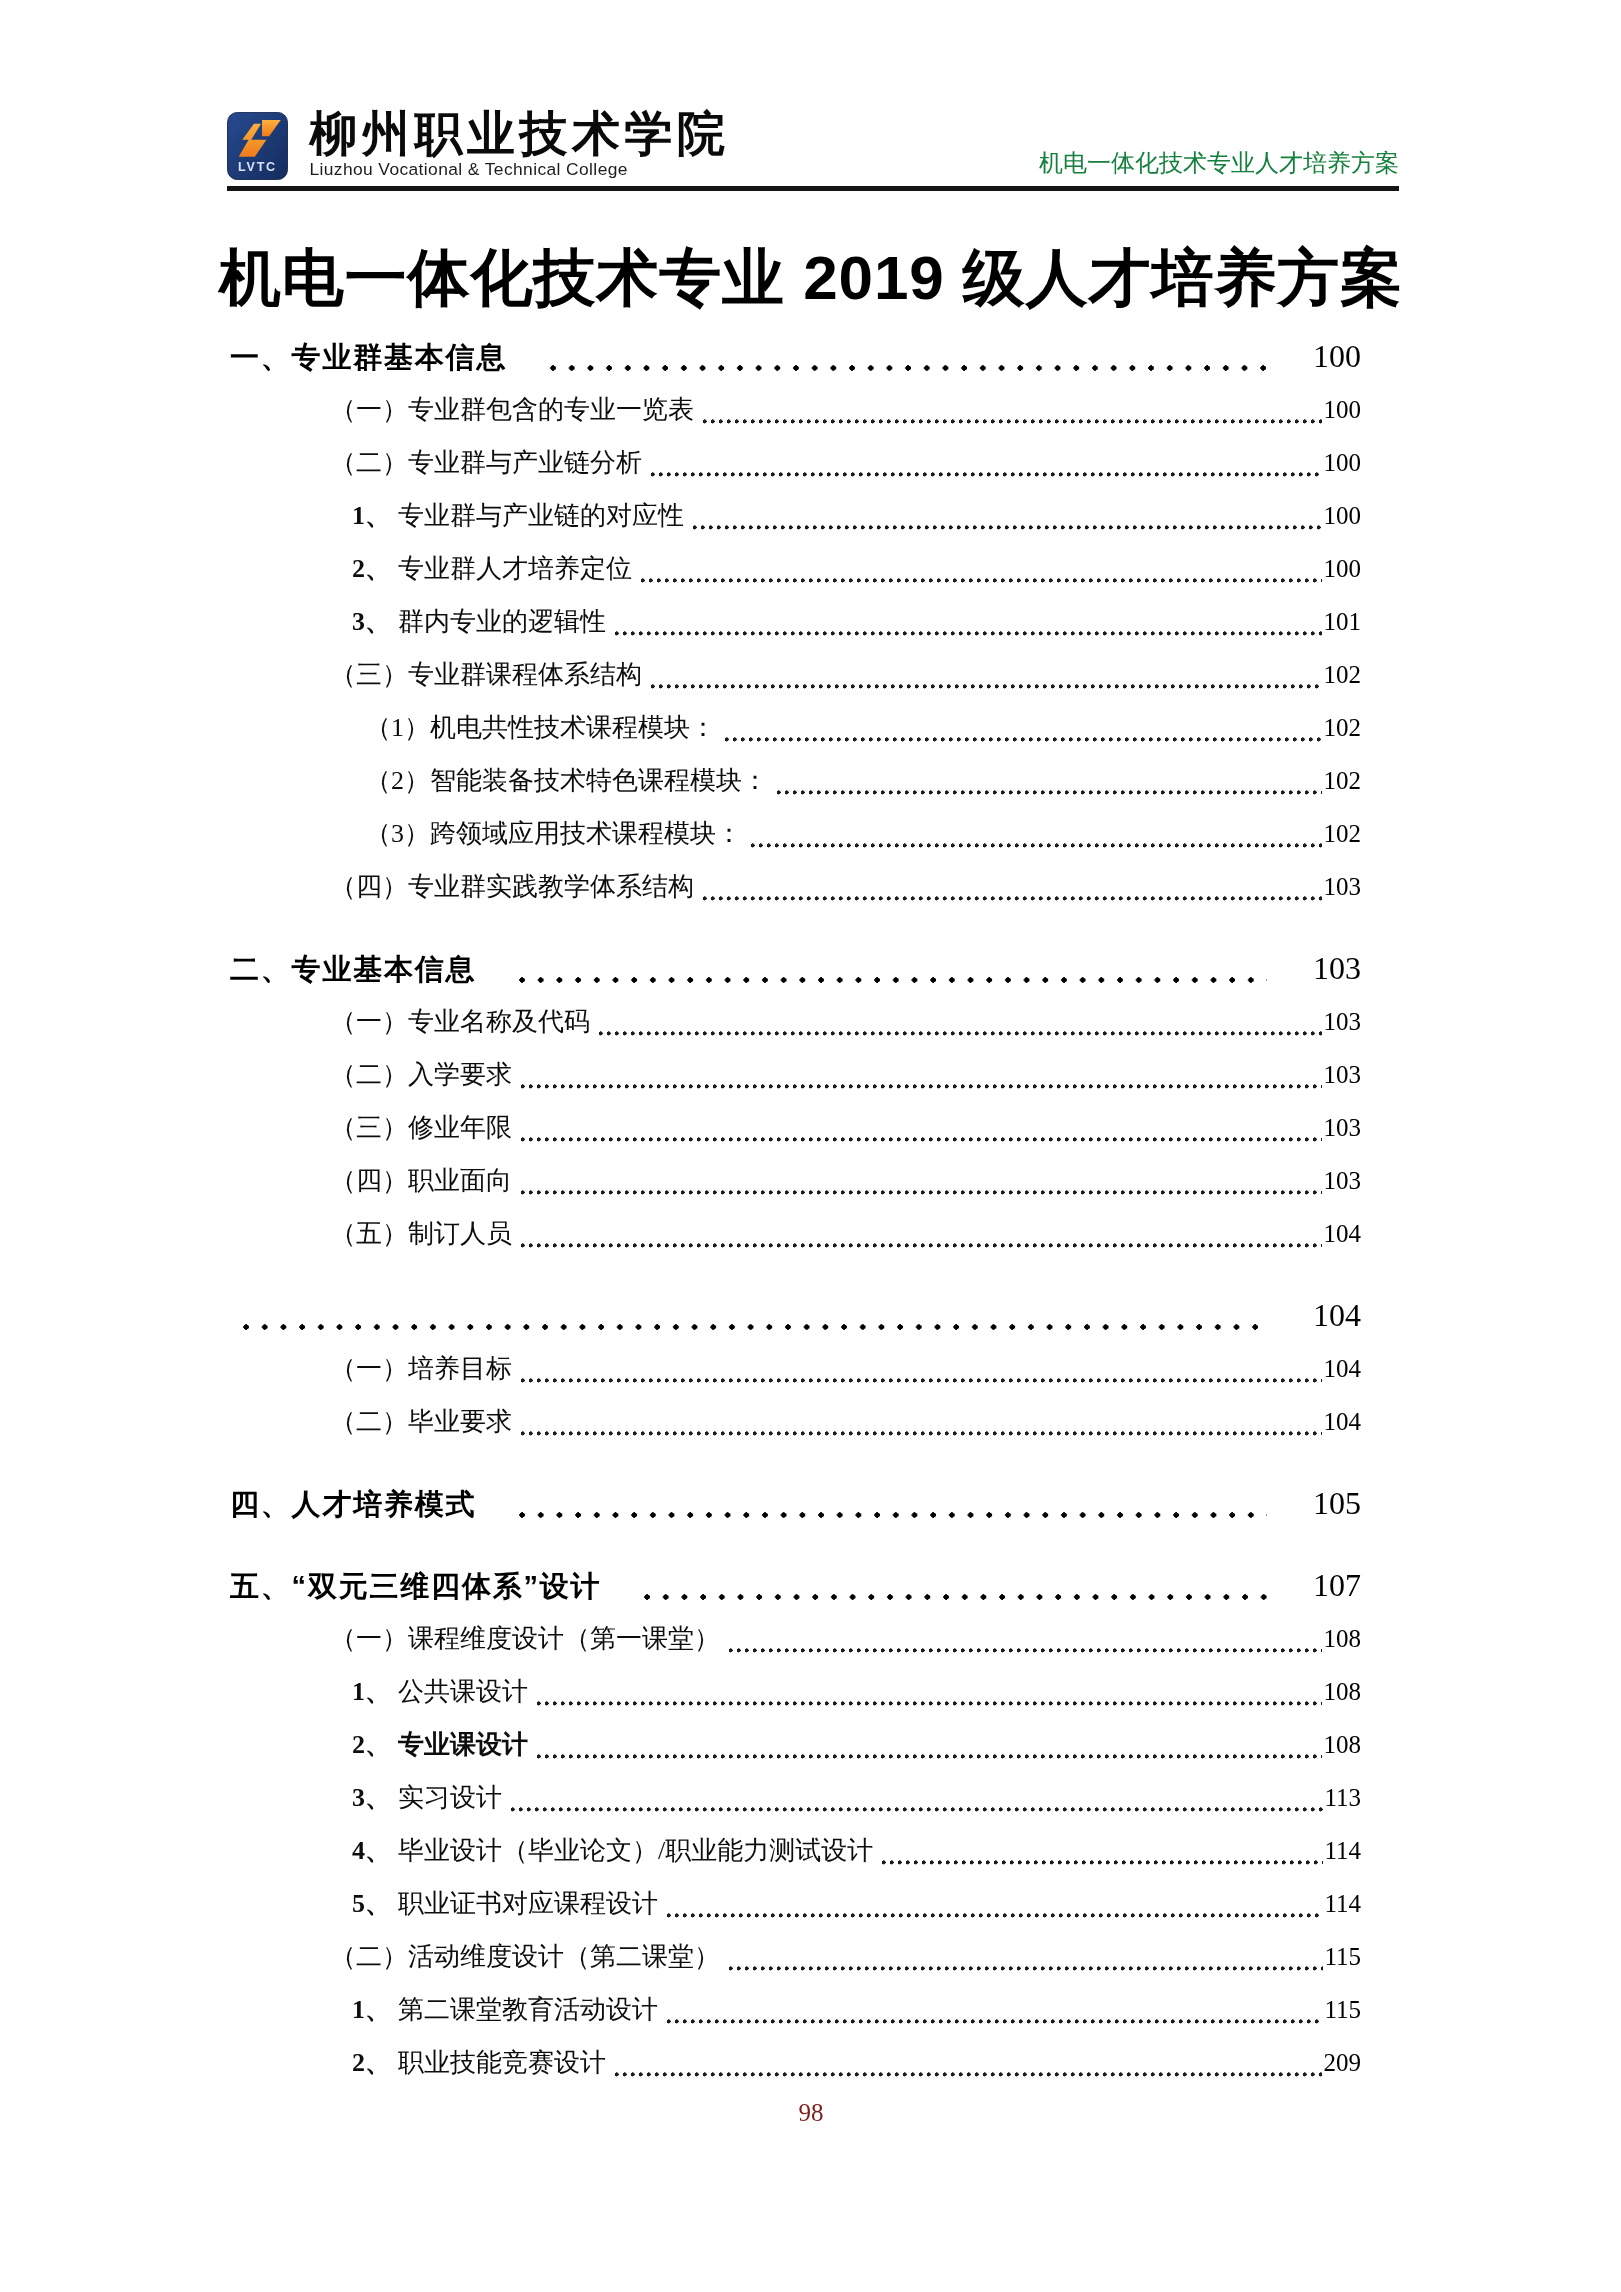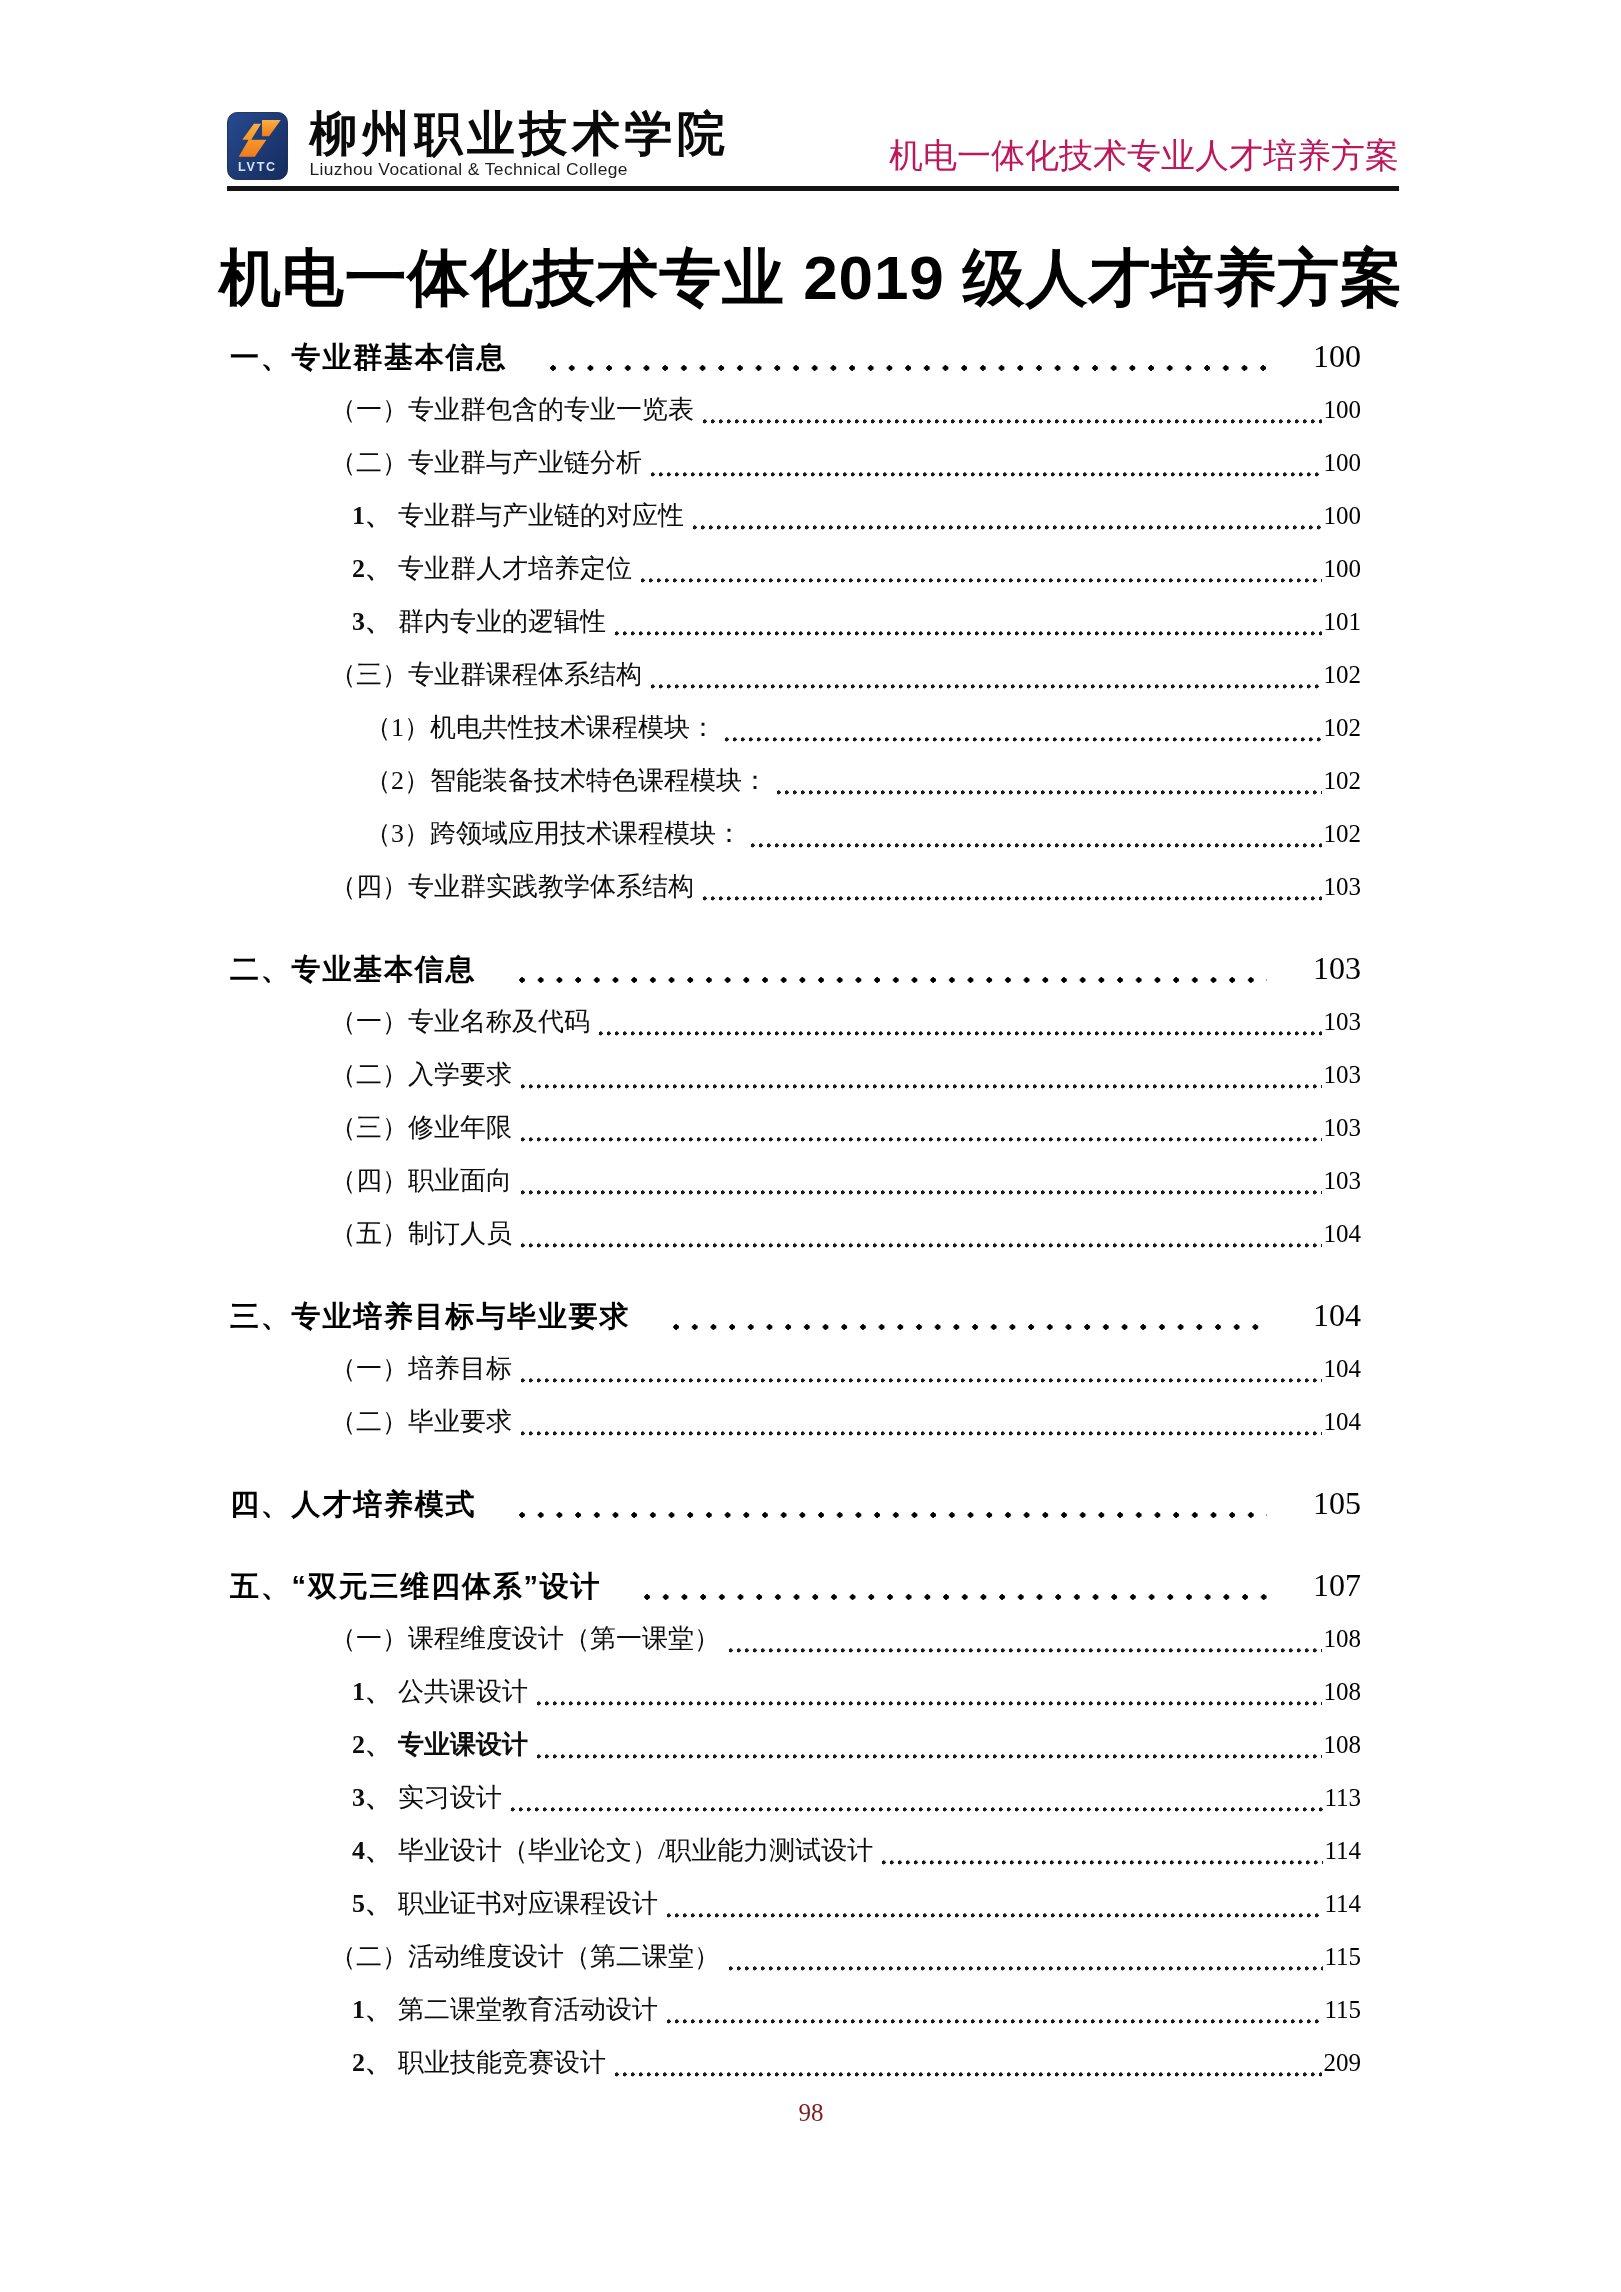--- a/index.html
+++ b/index.html
@@ -22,21 +22,21 @@
     font-family:"Liberation Serif","DejaVu Serif",serif;
     font-size:48px; font-weight:700; letter-spacing:4.5px;
     line-height:43px; color:#0a0a0a;
   }
   .names .en {
     font-family:"Liberation Sans","DejaVu Sans",sans-serif;
     font-size:17.4px; color:#1c1c1c; margin-top:3.6px; letter-spacing:0.4px;
   }
   .hdr-right {
     font-family:"Liberation Serif","DejaVu Serif",serif;
-    font-size:34px; color:#be185d; padding-bottom:0.9px; white-space:nowrap;
+    font-size:24px; color:#15803d; padding-bottom:0.9px; white-space:nowrap;
   }
   .rule { height:5.3px; background:#141414; margin:6.2px 223px 0 227px; }
   
   .title {
     font-family:"Liberation Sans","DejaVu Sans",sans-serif;
     font-weight:700; font-size:62px; line-height:64px;
     text-align:center; margin:55px 0 0 0; color:#000;
     letter-spacing:0.9px;
   }
   
@@ -206,21 +206,20 @@
         <span class="label">（四）职业面向</span>
         <span class="dots"></span>
         <span class="pg">103</span>
       </div>
       <div class="row l2">
         <span class="label">（五）制订人员</span>
         <span class="dots"></span>
         <span class="pg">104</span>
       </div>
       <div class="row h1">
-        <span class="label">三、专业培养目标与毕业要求</span>
         <span class="dots"></span>
         <span class="pg">104</span>
       </div>
       <div class="row l2">
         <span class="label">（一）培养目标</span>
         <span class="dots"></span>
         <span class="pg">104</span>
       </div>
       <div class="row l2">
         <span class="label">（二）毕业要求</span>

